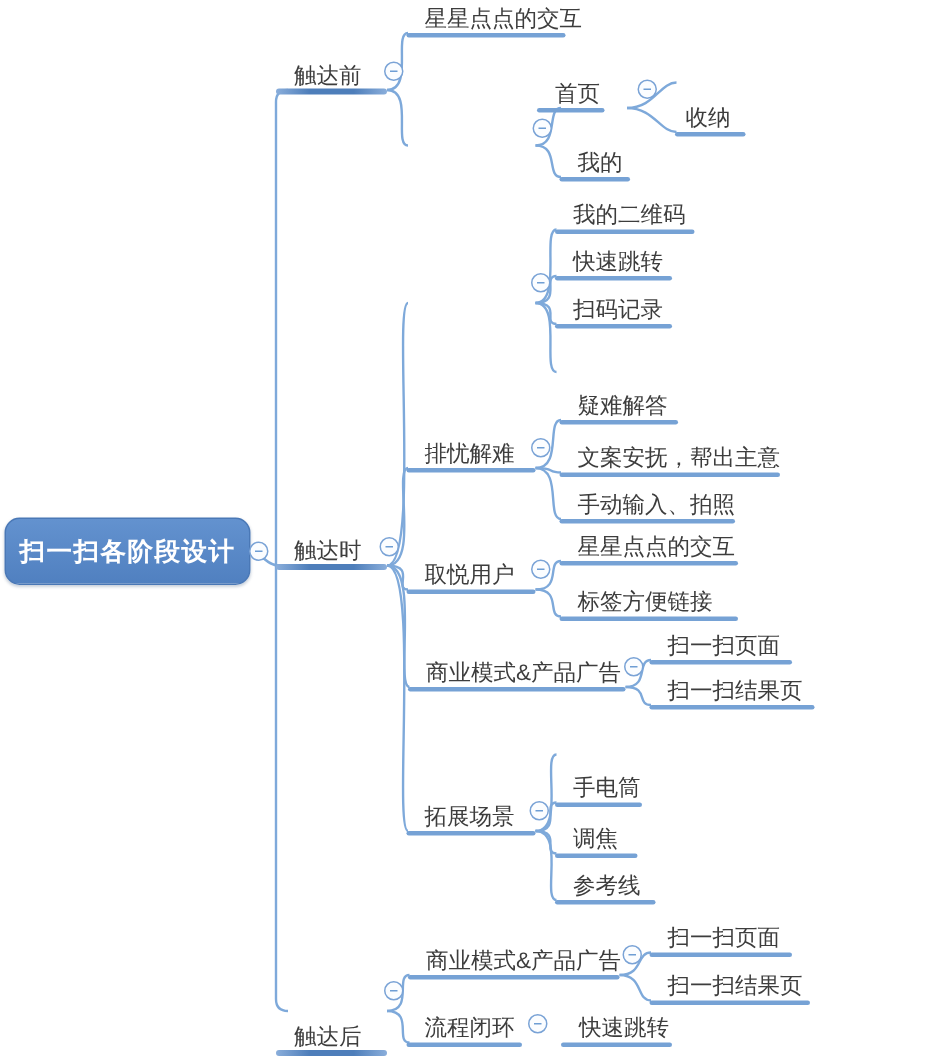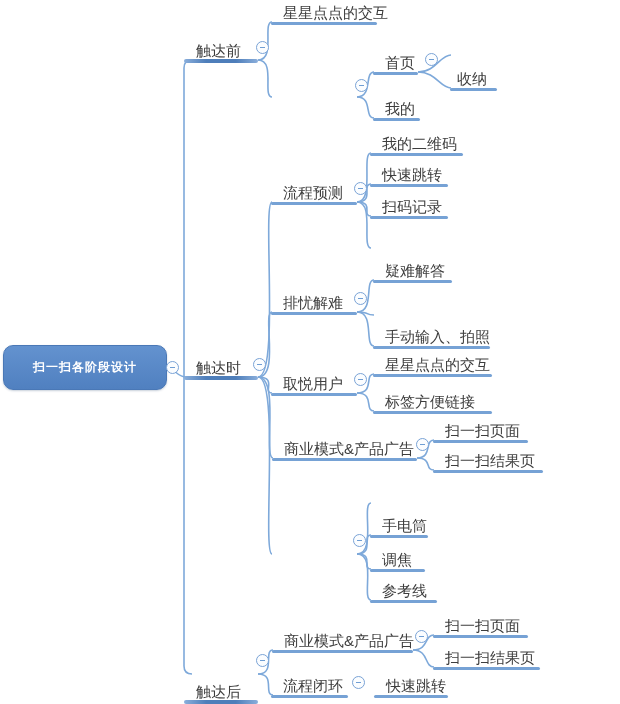--- a/index.html
+++ b/index.html
@@ -20,21 +20,21 @@
   .lv1::after{
     height:4px;
     background:linear-gradient(90deg,#8aaedb,#4e7eba 30%,#4e7eba 70%,#8aaedb);
   }
   .tight{padding-left:7px;}
   .root{
     position:absolute;left:3px;top:345px;width:164px;height:45px;
     display:flex;align-items:center;justify-content:center;
     background:linear-gradient(180deg,#6392cf,#5080c0);
     border:1px solid #4a78b6;border-radius:10px;
-    color:#ffffff;font-size:12px;font-weight:bold;letter-spacing:1px;
+    color:#ffffff;font-size:17px;font-weight:bold;letter-spacing:1px;
     box-shadow:0 1px 2px rgba(40,70,110,.25);box-sizing:border-box;
   }
   .minus{
     position:absolute;width:11px;height:11px;border-radius:50%;
     border:1px solid #7aa3d6;background:#fbfdff;box-sizing:content-box;
     display:flex;align-items:center;justify-content:center;cursor:pointer;
   }
   .minus i{display:block;width:5px;height:1px;background:#6f9ed4;}
 </style>
 </head>
@@ -90,41 +90,42 @@
     <path d="M 413,650 C 429,650 424,667 434,667"></path>
   </svg>
 
   <div class="root">扫一扫各阶段设计</div>
 
   <div class="node lv1" style="left:184px;top:41px;width:74px">触达前</div>
   <div class="node lv1" style="left:184px;top:358px;width:74px">触达时</div>
   <div class="node lv1" style="left:184px;top:682px;width:74px">触达后</div>
 
   <div class="node" style="left:271px;top:3px;width:106px">星星点点的交互</div>
-  <div class="node" style="left:373px;top:53px;width:45px">首页</div>
+  <div class="node" style="left:358px;top:53px;width:45px">首页</div>
   <div class="node tight" style="left:450px;top:69px;width:47px">收纳</div>
   <div class="node" style="left:373px;top:99px;width:47px">我的</div>
 
-  <div class="node" style="left:271px;top:183px;width:86px">流程预测</div>
   <div class="node" style="left:370px;top:134px;width:93px">我的二维码</div>
   <div class="node" style="left:370px;top:165px;width:78px">快速跳转</div>
   <div class="node" style="left:370px;top:197px;width:78px">扫码记录</div>
 
   <div class="node" style="left:271px;top:293px;width:86px">排忧解难</div>
   <div class="node" style="left:373px;top:261px;width:79px">疑难解答</div>
+  <div class="node" style="left:373px;top:296px;width:147px">文案安抚，帮出主意</div>
   <div class="node" style="left:373px;top:327px;width:117px">手动输入、拍照</div>
 
   <div class="node" style="left:271px;top:374px;width:86px">取悦用户</div>
   <div class="node" style="left:373px;top:355px;width:119px">星星点点的交互</div>
   <div class="node" style="left:373px;top:392px;width:119px">标签方便链接</div>
 
   <div class="node" style="left:272px;top:439px;width:145px">商业模式&amp;产品广告</div>
   <div class="node" style="left:433px;top:421px;width:95px">扫一扫页面</div>
   <div class="node" style="left:433px;top:451px;width:110px">扫一扫结果页</div>
 
+  <div class="node" style="left:271px;top:535px;width:86px">拓展场景</div>
   <div class="node" style="left:370px;top:516px;width:58px">手电筒</div>
   <div class="node" style="left:370px;top:550px;width:55px">调焦</div>
   <div class="node" style="left:370px;top:581px;width:67px">参考线</div>
 
   <div class="node" style="left:272px;top:631px;width:141px">商业模式&amp;产品广告</div>
   <div class="node" style="left:433px;top:616px;width:95px">扫一扫页面</div>
   <div class="node" style="left:433px;top:648px;width:107px">扫一扫结果页</div>
   <div class="node" style="left:271px;top:676px;width:77px">流程闭环</div>
   <div class="node" style="left:374px;top:676px;width:74px">快速跳转</div>
 

